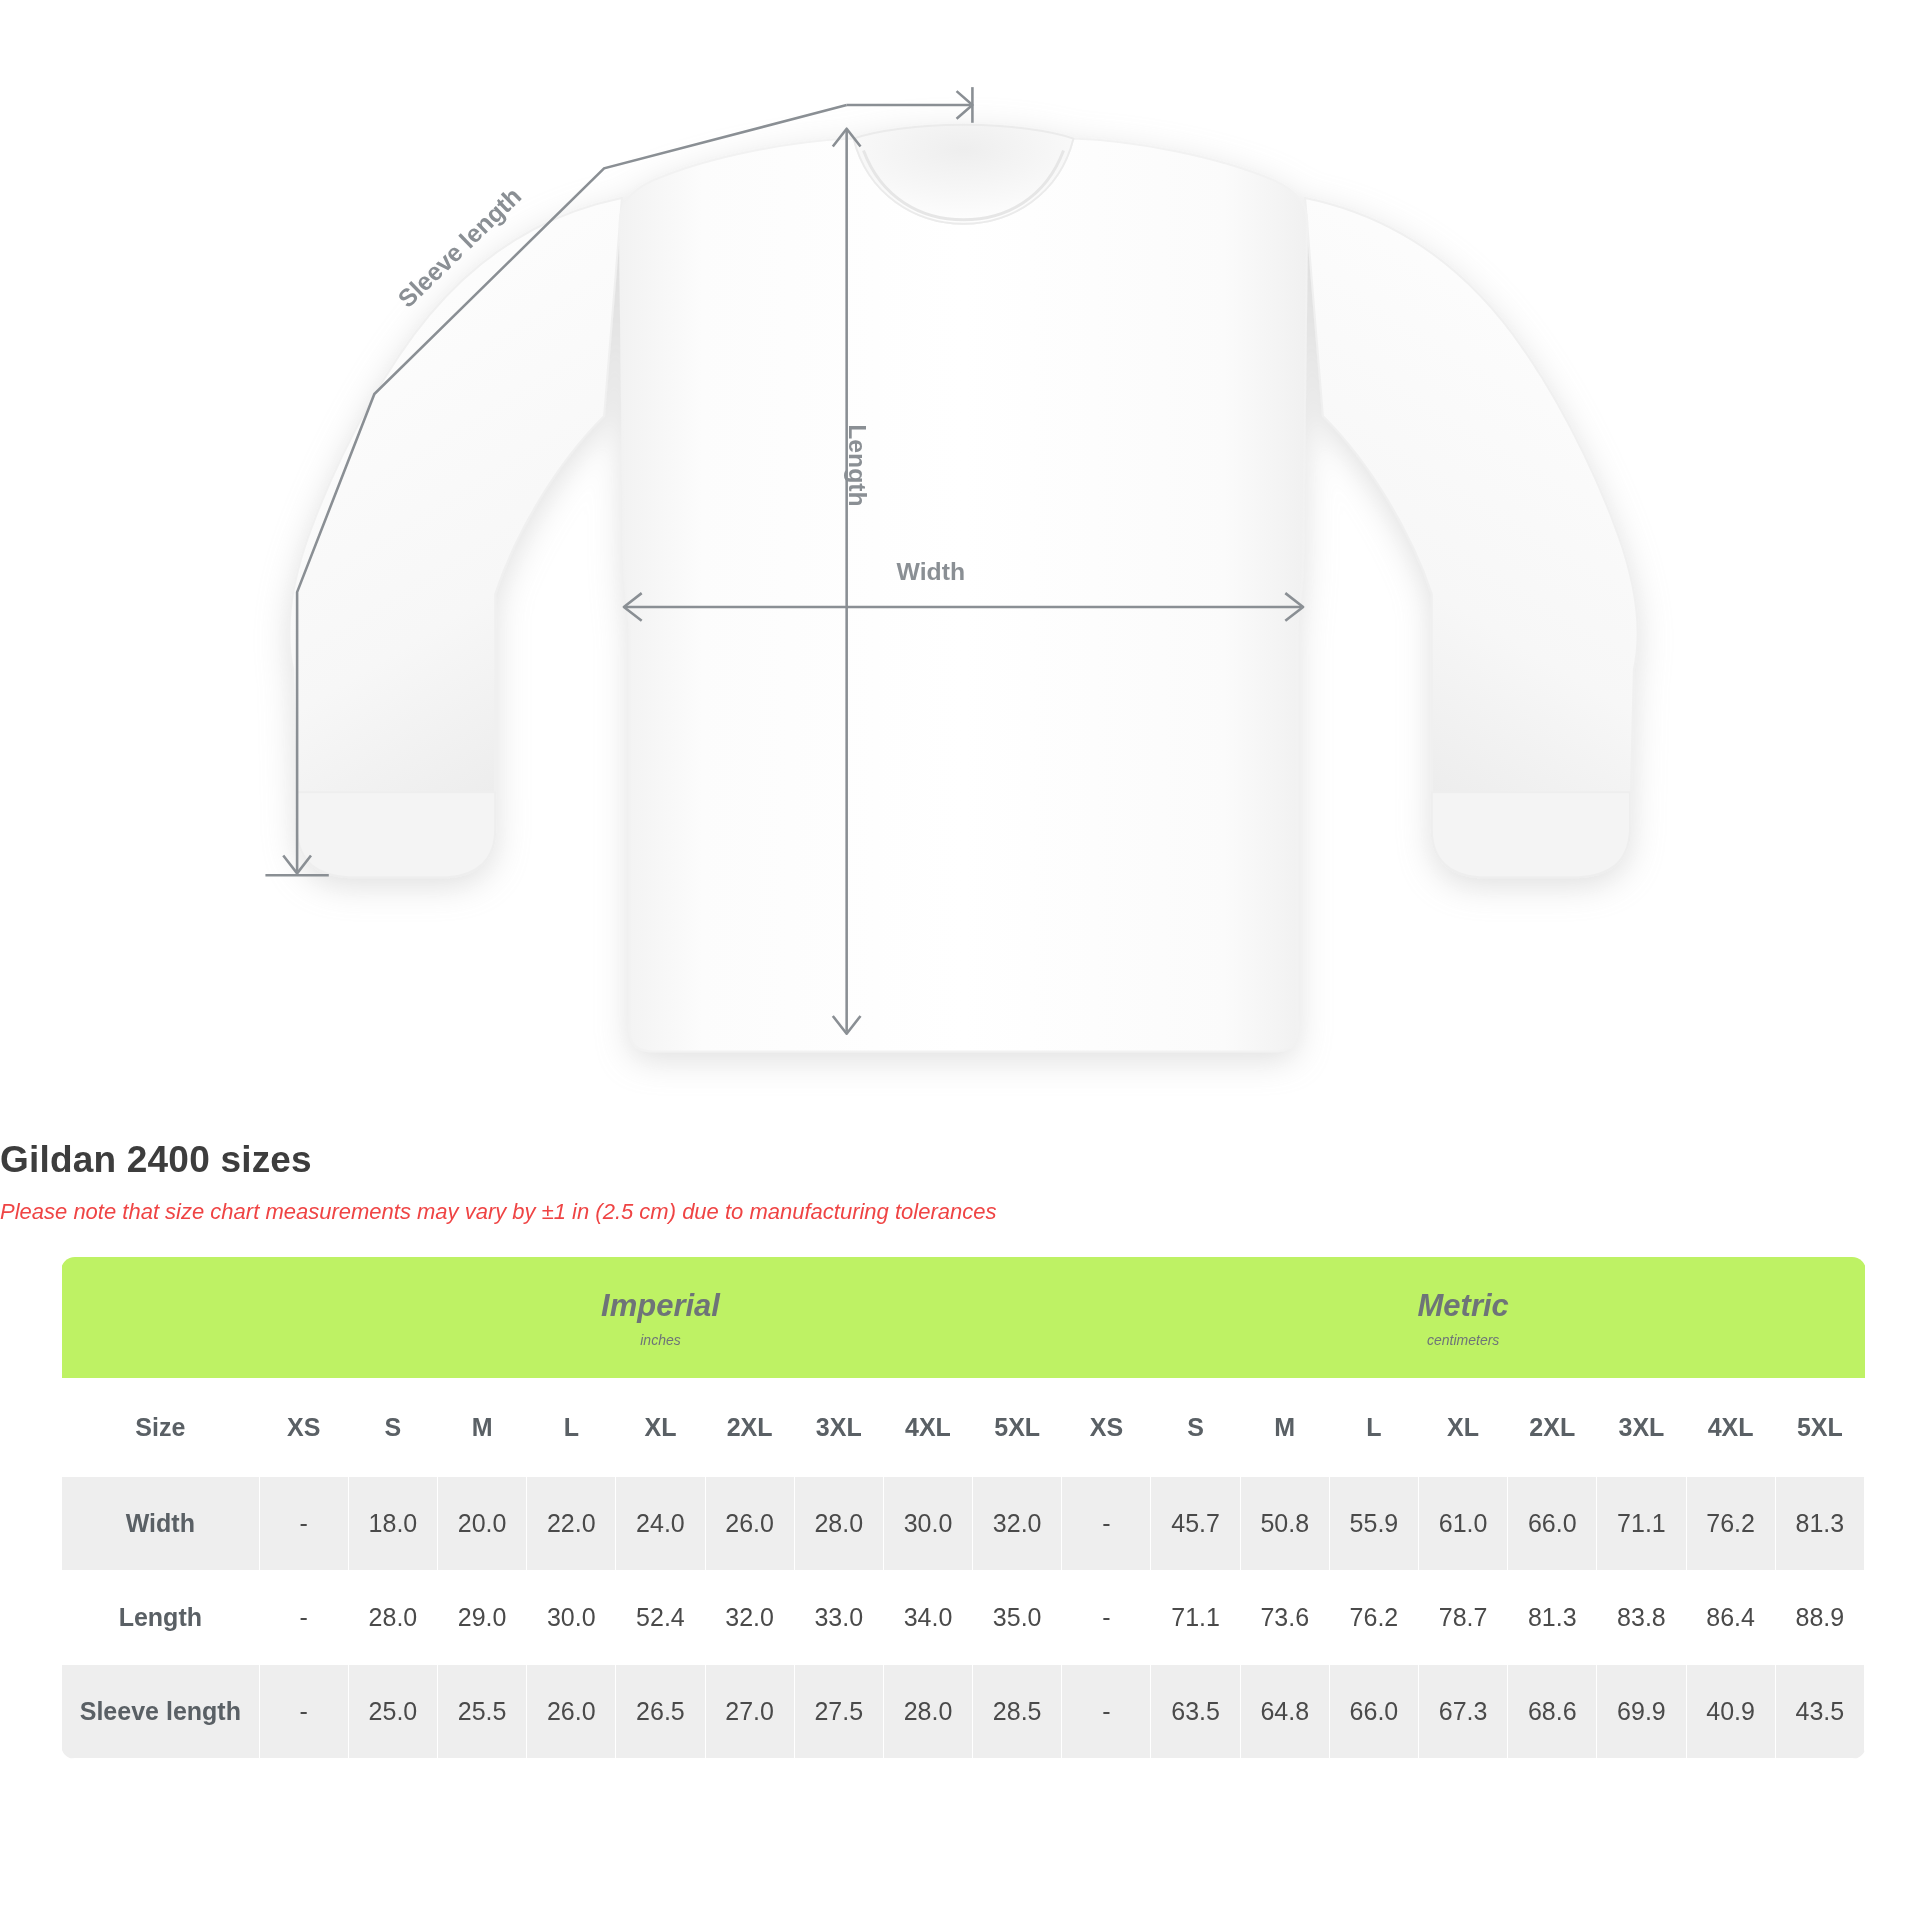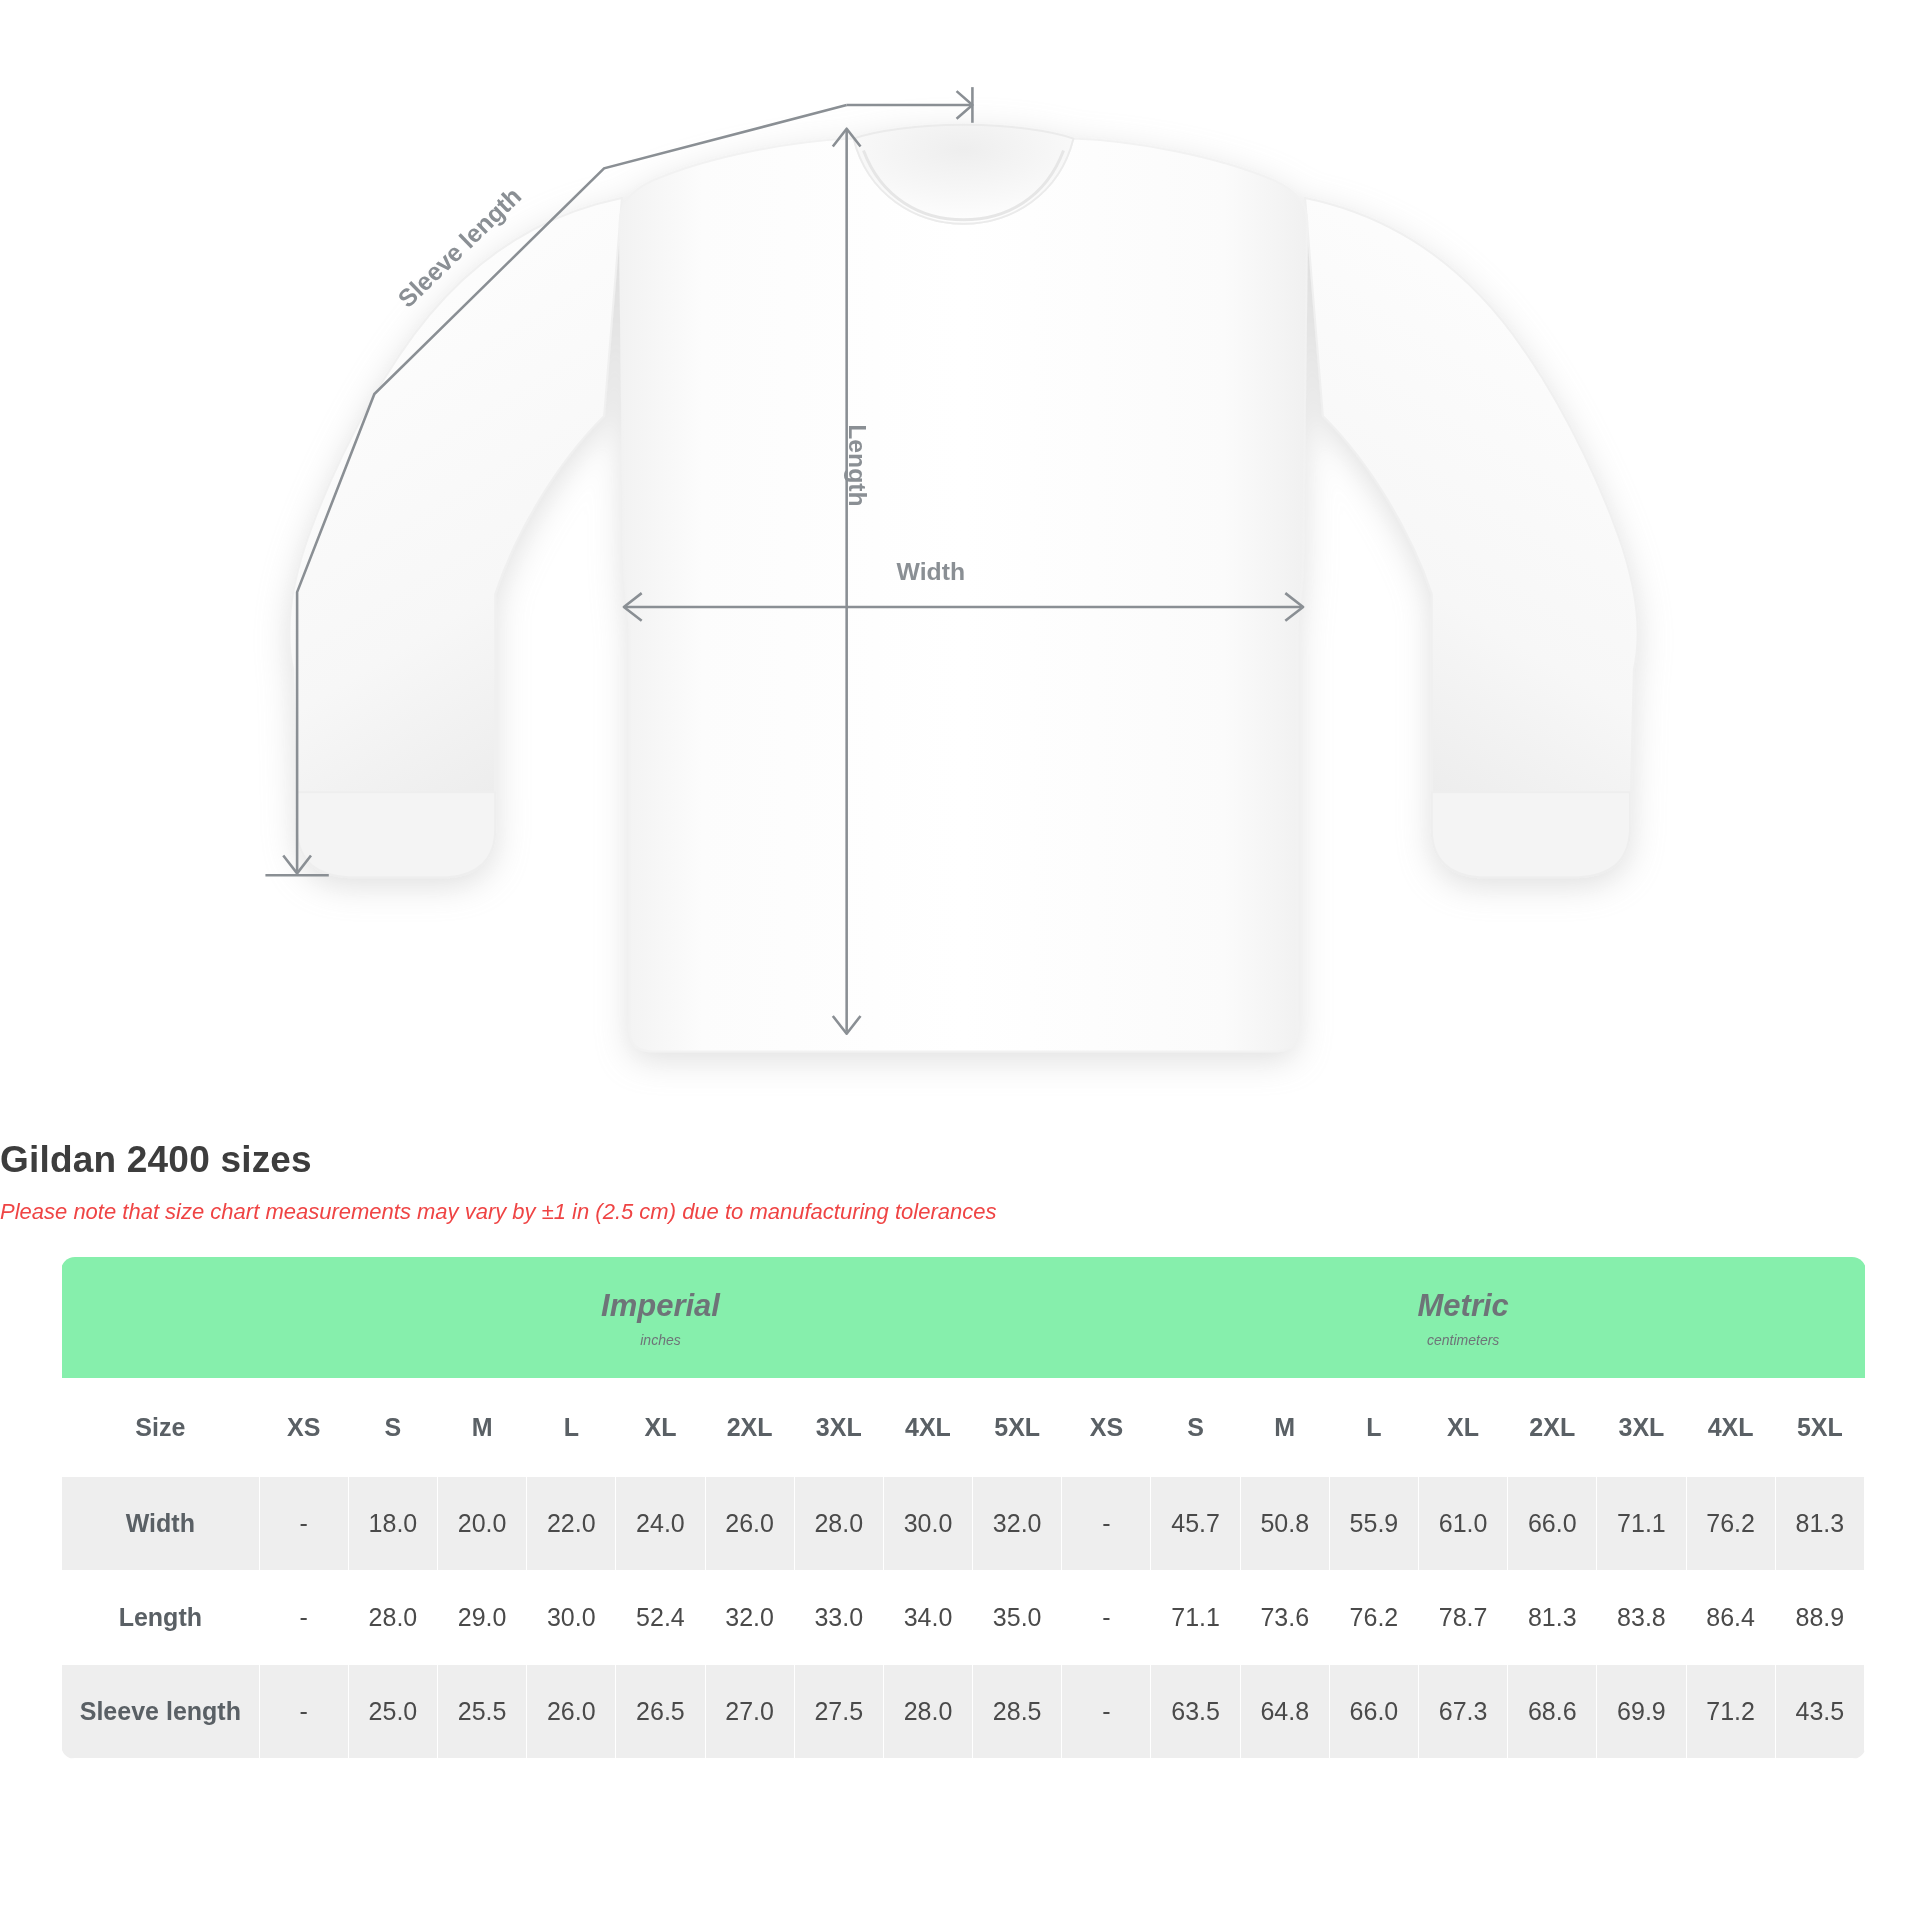--- a/index.html
+++ b/index.html
@@ -61,21 +61,21 @@
     border-collapse: collapse;
     table-layout: fixed;
   }
   table.size-table td,
   table.size-table th {
     border: 1px solid #ffffff;
     text-align: center;
     vertical-align: middle;
   }
   .unit-head {
-    background: #86efac;
+    background: #bef264;
     height: 119px;
     border: none !important;
   }
   .unit-name {
     font-size: 31px;
     font-style: italic;
     font-weight: bold;
     color: #6e7478;
   }
   .unit-sub {
@@ -346,21 +346,21 @@
           <td>27.5</td>
           <td>28.0</td>
           <td>28.5</td>
           <td>-</td>
           <td>63.5</td>
           <td>64.8</td>
           <td>66.0</td>
           <td>67.3</td>
           <td>68.6</td>
           <td>69.9</td>
-          <td>71.2</td>
+          <td>40.9</td>
           <td>43.5</td>
         </tr>
       </tbody>
     </table>
   </div>
 
 </div>
 
 
 </body></html>

